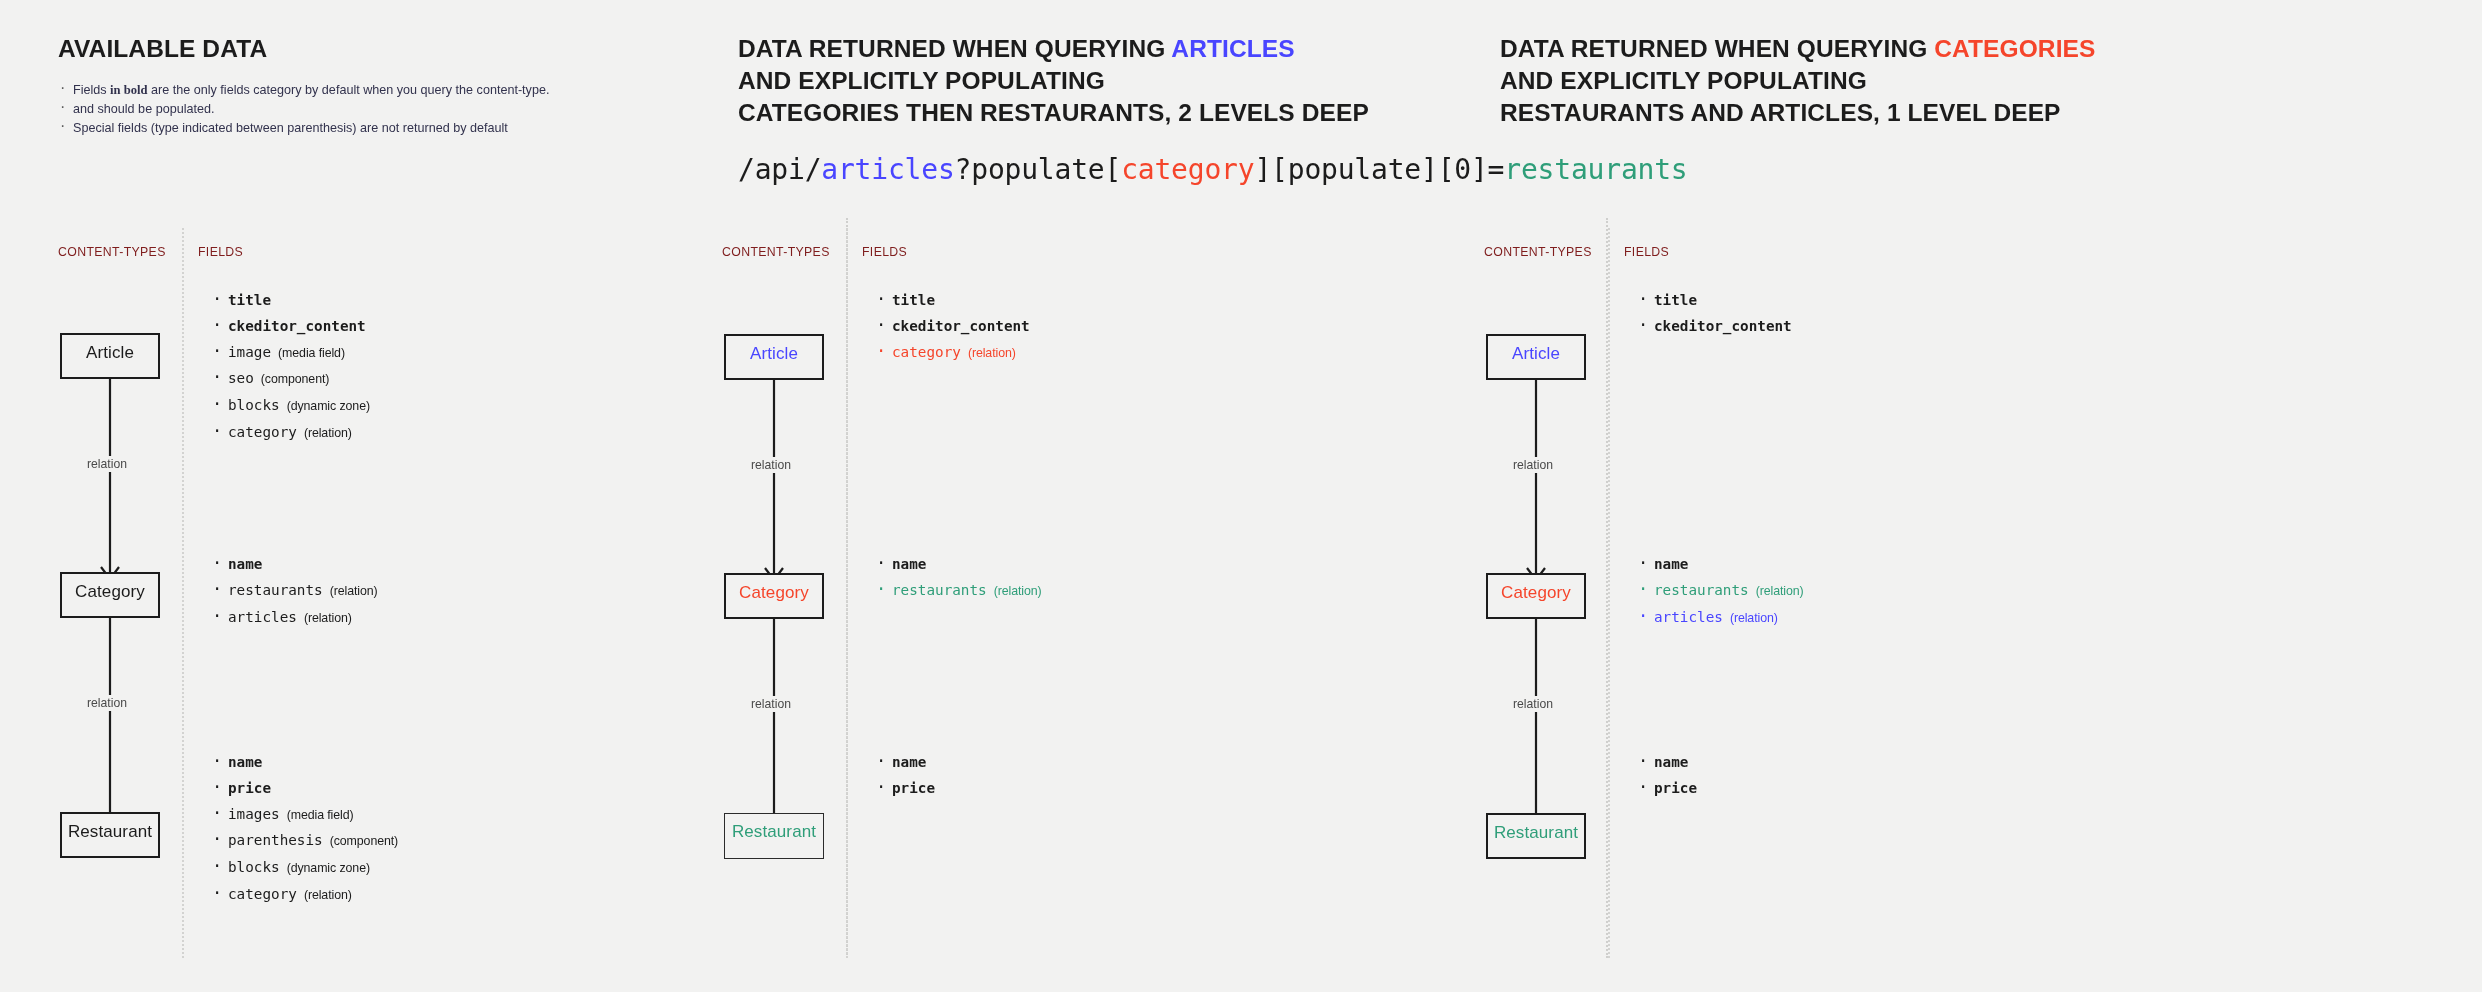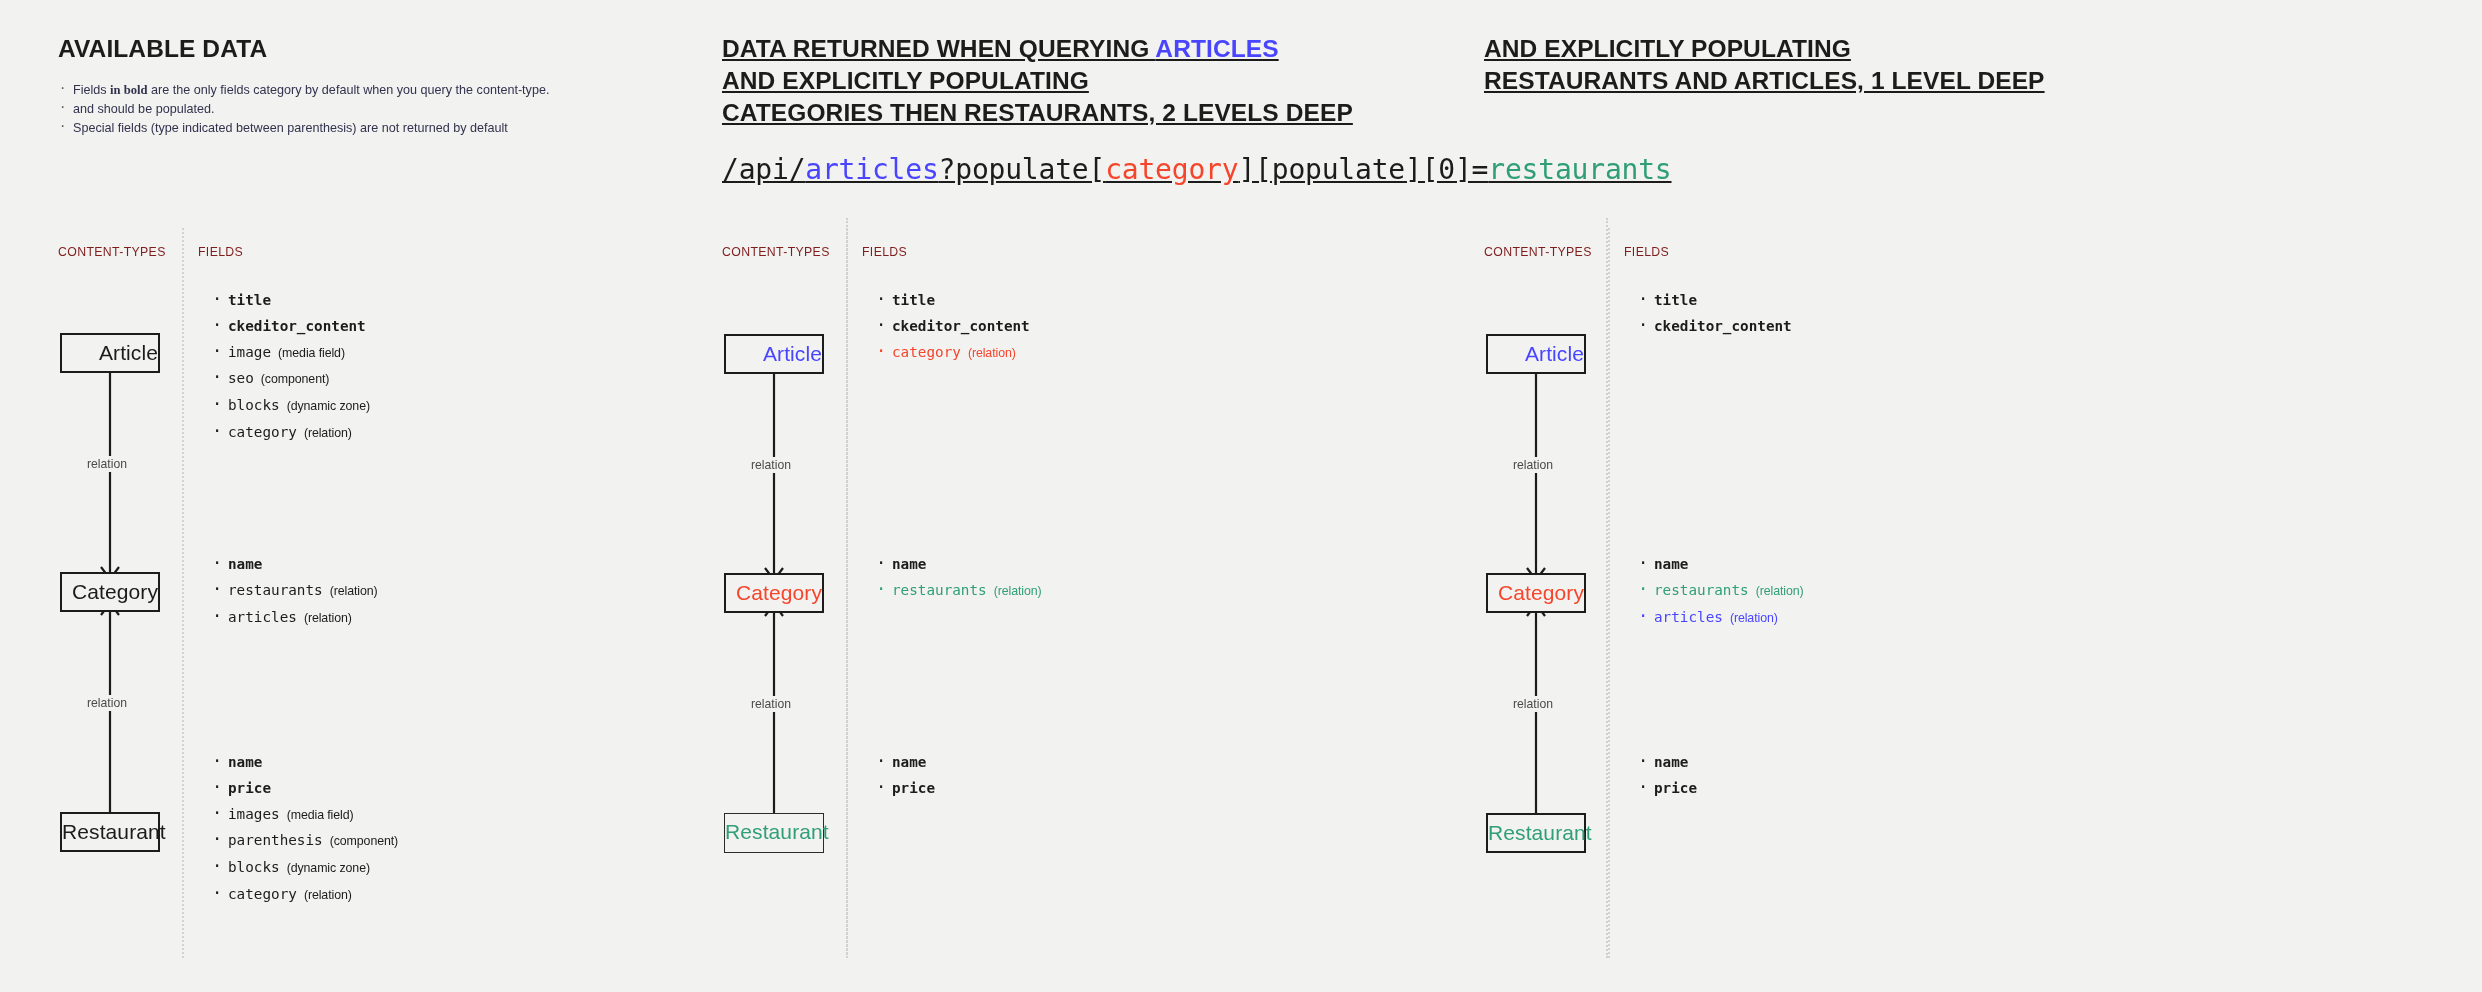--- a/index.html
+++ b/index.html
@@ -38,21 +38,21 @@
   #panel-sep-1 { left: 846px; }
   #panel-sep-2 { left: 1606px; }
 
   
   .panel-head {
     position: absolute;
     left: 58px;
     top: 33px;
     width: 640px;
   }
-  #panel-1 .panel-head, #panel-2 .panel-head { left: 0px; width: 900px; text-decoration: underline; }
+  #panel-1 .panel-head, #panel-2 .panel-head { left: 16px; width: 900px; }
 
   .panel-title {
     font-size: 24.5px;
     font-weight: bold;
     letter-spacing: 0.1px;
     line-height: 32px;
     margin: 0;
     color: #1c1c1c;
     white-space: nowrap;
   }
@@ -114,27 +114,27 @@
     width: 0;
     border-left: 2px dotted #d3d3d1;
   }
 
   
   .graph { position: absolute; top: 0; left: 0; }
 
   .node {
     position: absolute;
     width: 100px;
-    height: 40px;
+    height: 46px;
     box-sizing: border-box;
     border: 2.5px solid #1c1c1c;
     background: #f2f2f1;
-    font-size: 21px;
+    font-size: 17px;
     line-height: 35px;
-    text-align: right;
+    text-align: center;
     color: #1c1c1c;
     letter-spacing: 0.1px;
   }
   .node.thin { border-width: 1.8px; border-color: #2b2b2b; }
   .node.blue  { color: #4945ff; }
   .node.red   { color: #f5452b; }
   .node.green { color: #2f9e79; }
 
   .rel-label {
     position: absolute;
@@ -289,20 +289,23 @@
       <li class="c-green"><span class="fname">restaurants</span><span class="ftype">(relation)</span></li>
     </ul>
   <ul class="field-list" style="left:152px;top:750px;">
       <li class="bold"><span class="fname">name</span></li>
       <li class="bold"><span class="fname">price</span></li>
     </ul>
 </div>
 
 <div class="panel" id="panel-2">
   <div class="panel-head">
+    <h1 class="panel-title">
+      <span>DATA RETURNED WHEN QUERYING </span><span class="title-accent-red">CATEGORIES</span>
+    </h1>
     <h1 class="panel-title">AND EXPLICITLY POPULATING</h1>
     <h1 class="panel-title">RESTAURANTS AND ARTICLES, 1 LEVEL DEEP</h1>
   </div>
 
   <div class="col-label" style="left:0px;">CONTENT-TYPES</div>
   <div class="col-label" style="left:140px;">FIELDS</div>
   <div class="inner-sep" style="left:124px;"></div>
 
   <div class="graph">
     <svg width="200" height="760" style="position:absolute;left:-58px;top:230px;">

